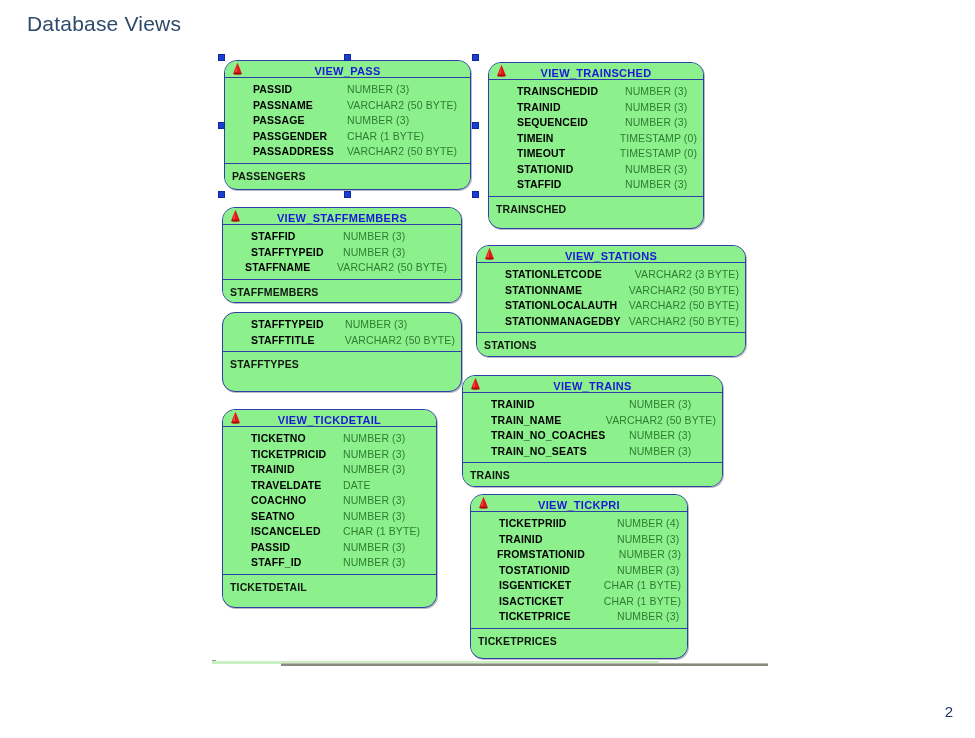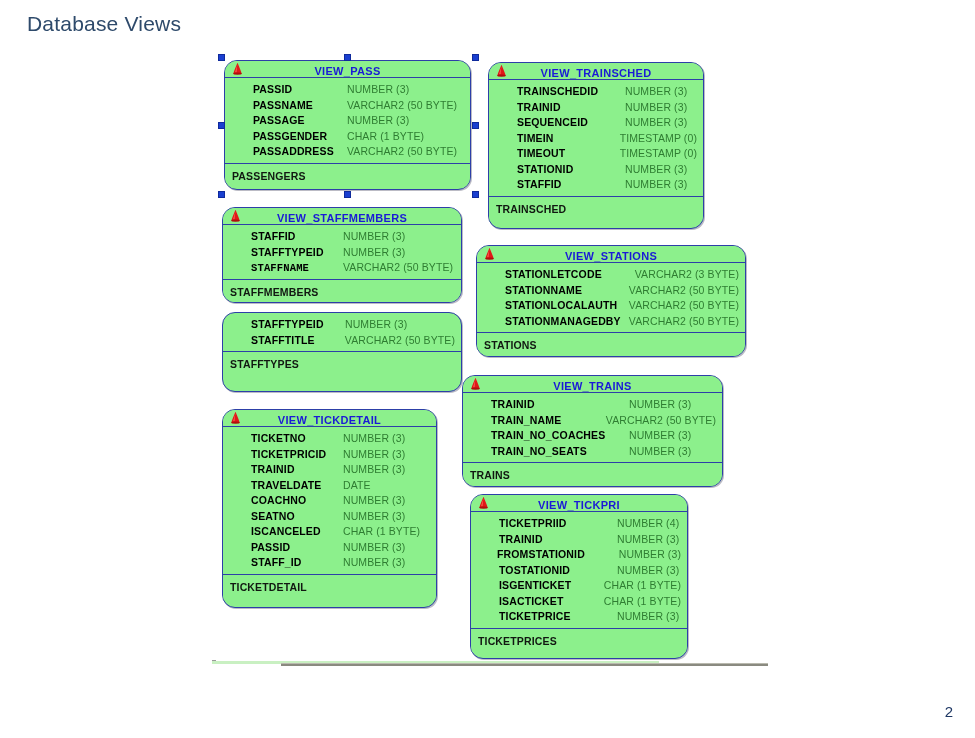--- a/index.html
+++ b/index.html
@@ -239,21 +239,21 @@
         <div class="ent-body">
           <div class="col-row">
             <span class="col-name" style="display: inline-block; width: 92px; margin-left: 22px;">STAFFID</span>
             <span class="col-type">NUMBER (3)</span>
           </div>
           <div class="col-row">
             <span class="col-name" style="display: inline-block; width: 92px; margin-left: 22px;">STAFFTYPEID</span>
             <span class="col-type">NUMBER (3)</span>
           </div>
           <div class="col-row">
-            <span class="col-name" style="display: inline-block; width: 92px; margin-left: 22px; font-family: Liberation Mono, monospace;">STAFFNAME</span>
+            <span class="col-name" style="display: inline-block; width: 92px; margin-left: 16px;">STAFFNAME</span>
             <span class="col-type">VARCHAR2 (50 BYTE)</span>
           </div>
         </div>
         <div class="ent-footer">
           <span class="ent-footer-label">STAFFMEMBERS</span>
         </div>
       </div>
       <div class="entity" style="left: 476px; top: 245px; width: 270px; height: 112px;">
         <div class="ent-header">
           <span class="view-icon"><svg viewBox="0 0 13 15" width="13" height="15">

